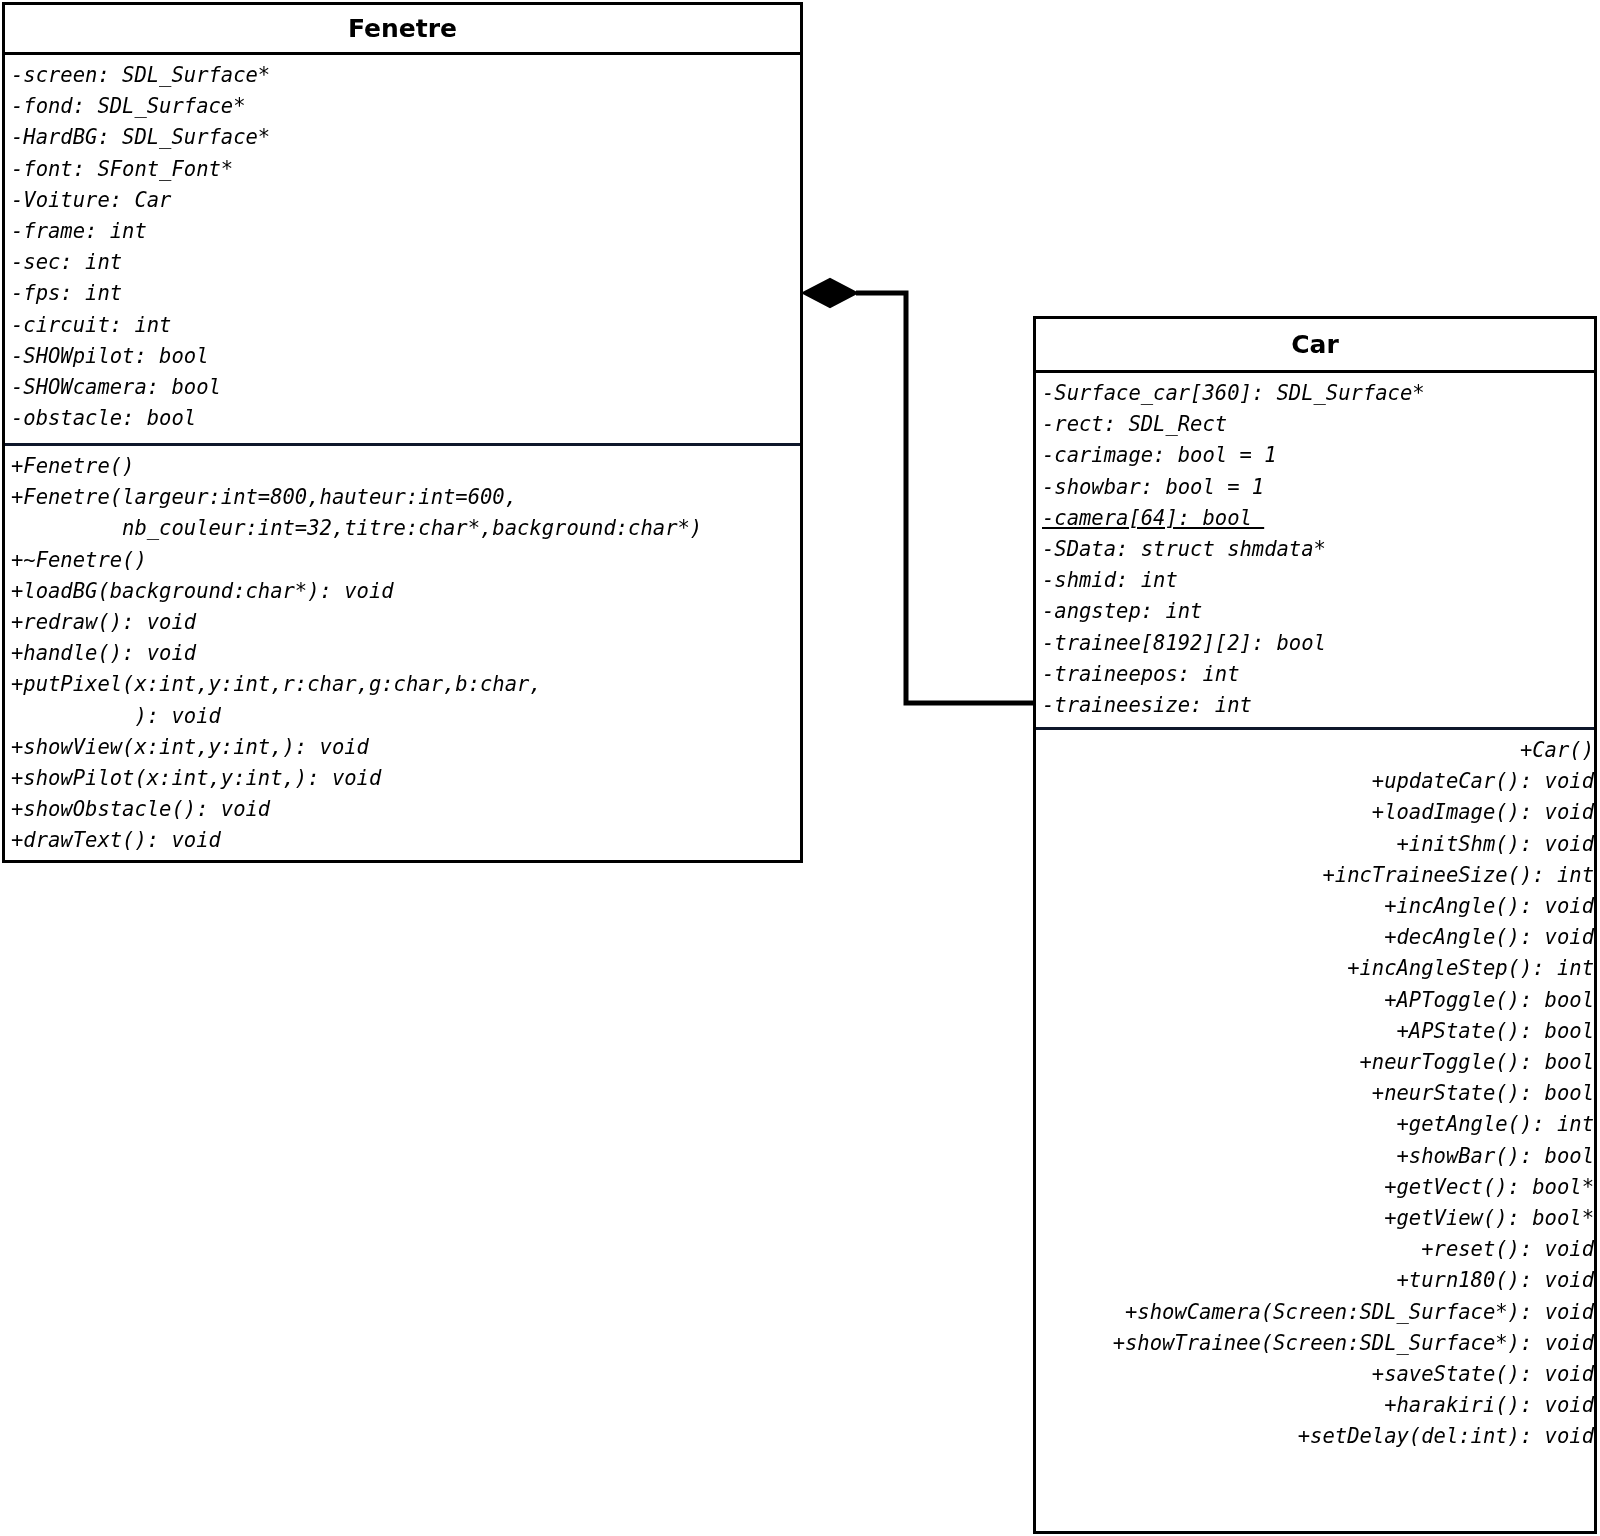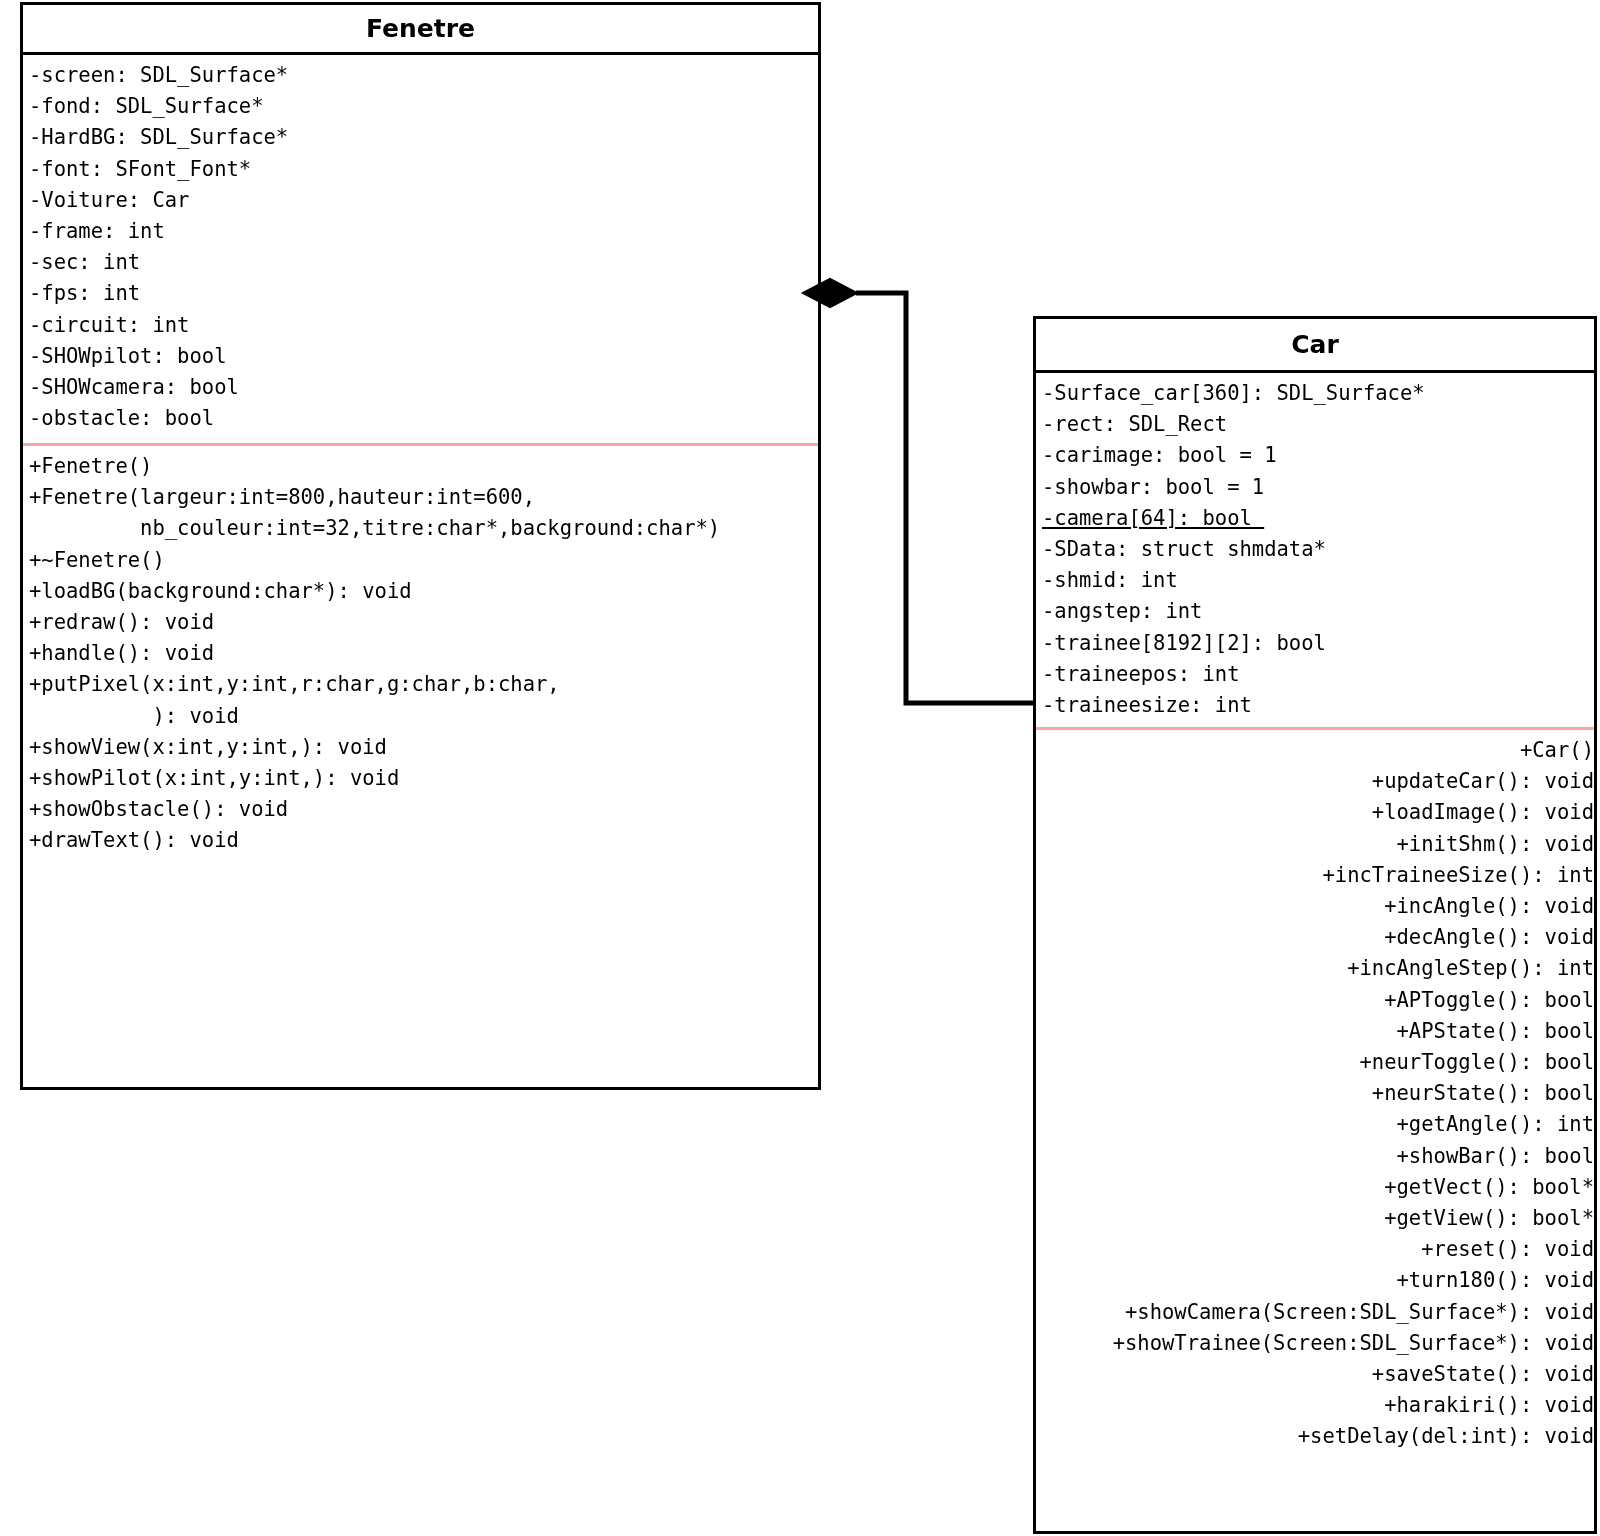--- a/index.html
+++ b/index.html
@@ -34,43 +34,44 @@
     border-bottom: 3px solid #000000;
     display: flex;
     align-items: center;
     justify-content: center;
   }
   .uml-compartment {
     box-sizing: border-box;
     width: 100%;
     padding: 4px 0 12px 0;
     overflow: hidden;
+    font-style: italic;
   }
   .uml-compartment + .uml-compartment {
-    border-top: 3px solid #fca5a5;
+    border-top: 3px solid #0f172a;
   }
   .uml-row {
     box-sizing: border-box;
     font-size: 20.5px;
     line-height: 31.2px;
     color: #000000;
     white-space: pre;
     padding-left: 6px;
     letter-spacing: 0px;
   }
   .uml-row.static-member > span {
     text-decoration: underline;
   }
 
   
   #class-fenetre {
-    left: 20px;
+    left: 2px;
     top: 2px;
     width: 801px;
-    height: 1088px;
+    height: 861px;
   }
   #class-fenetre .uml-title { height: 50px; }
   #fenetre-attributes { height: 388px; padding-top: 5px; }
   #fenetre-methods    { height: 420px; padding-top: 5px; }
 
   
   #class-car {
     left: 1033px;
     top: 316px;
     width: 564px;

